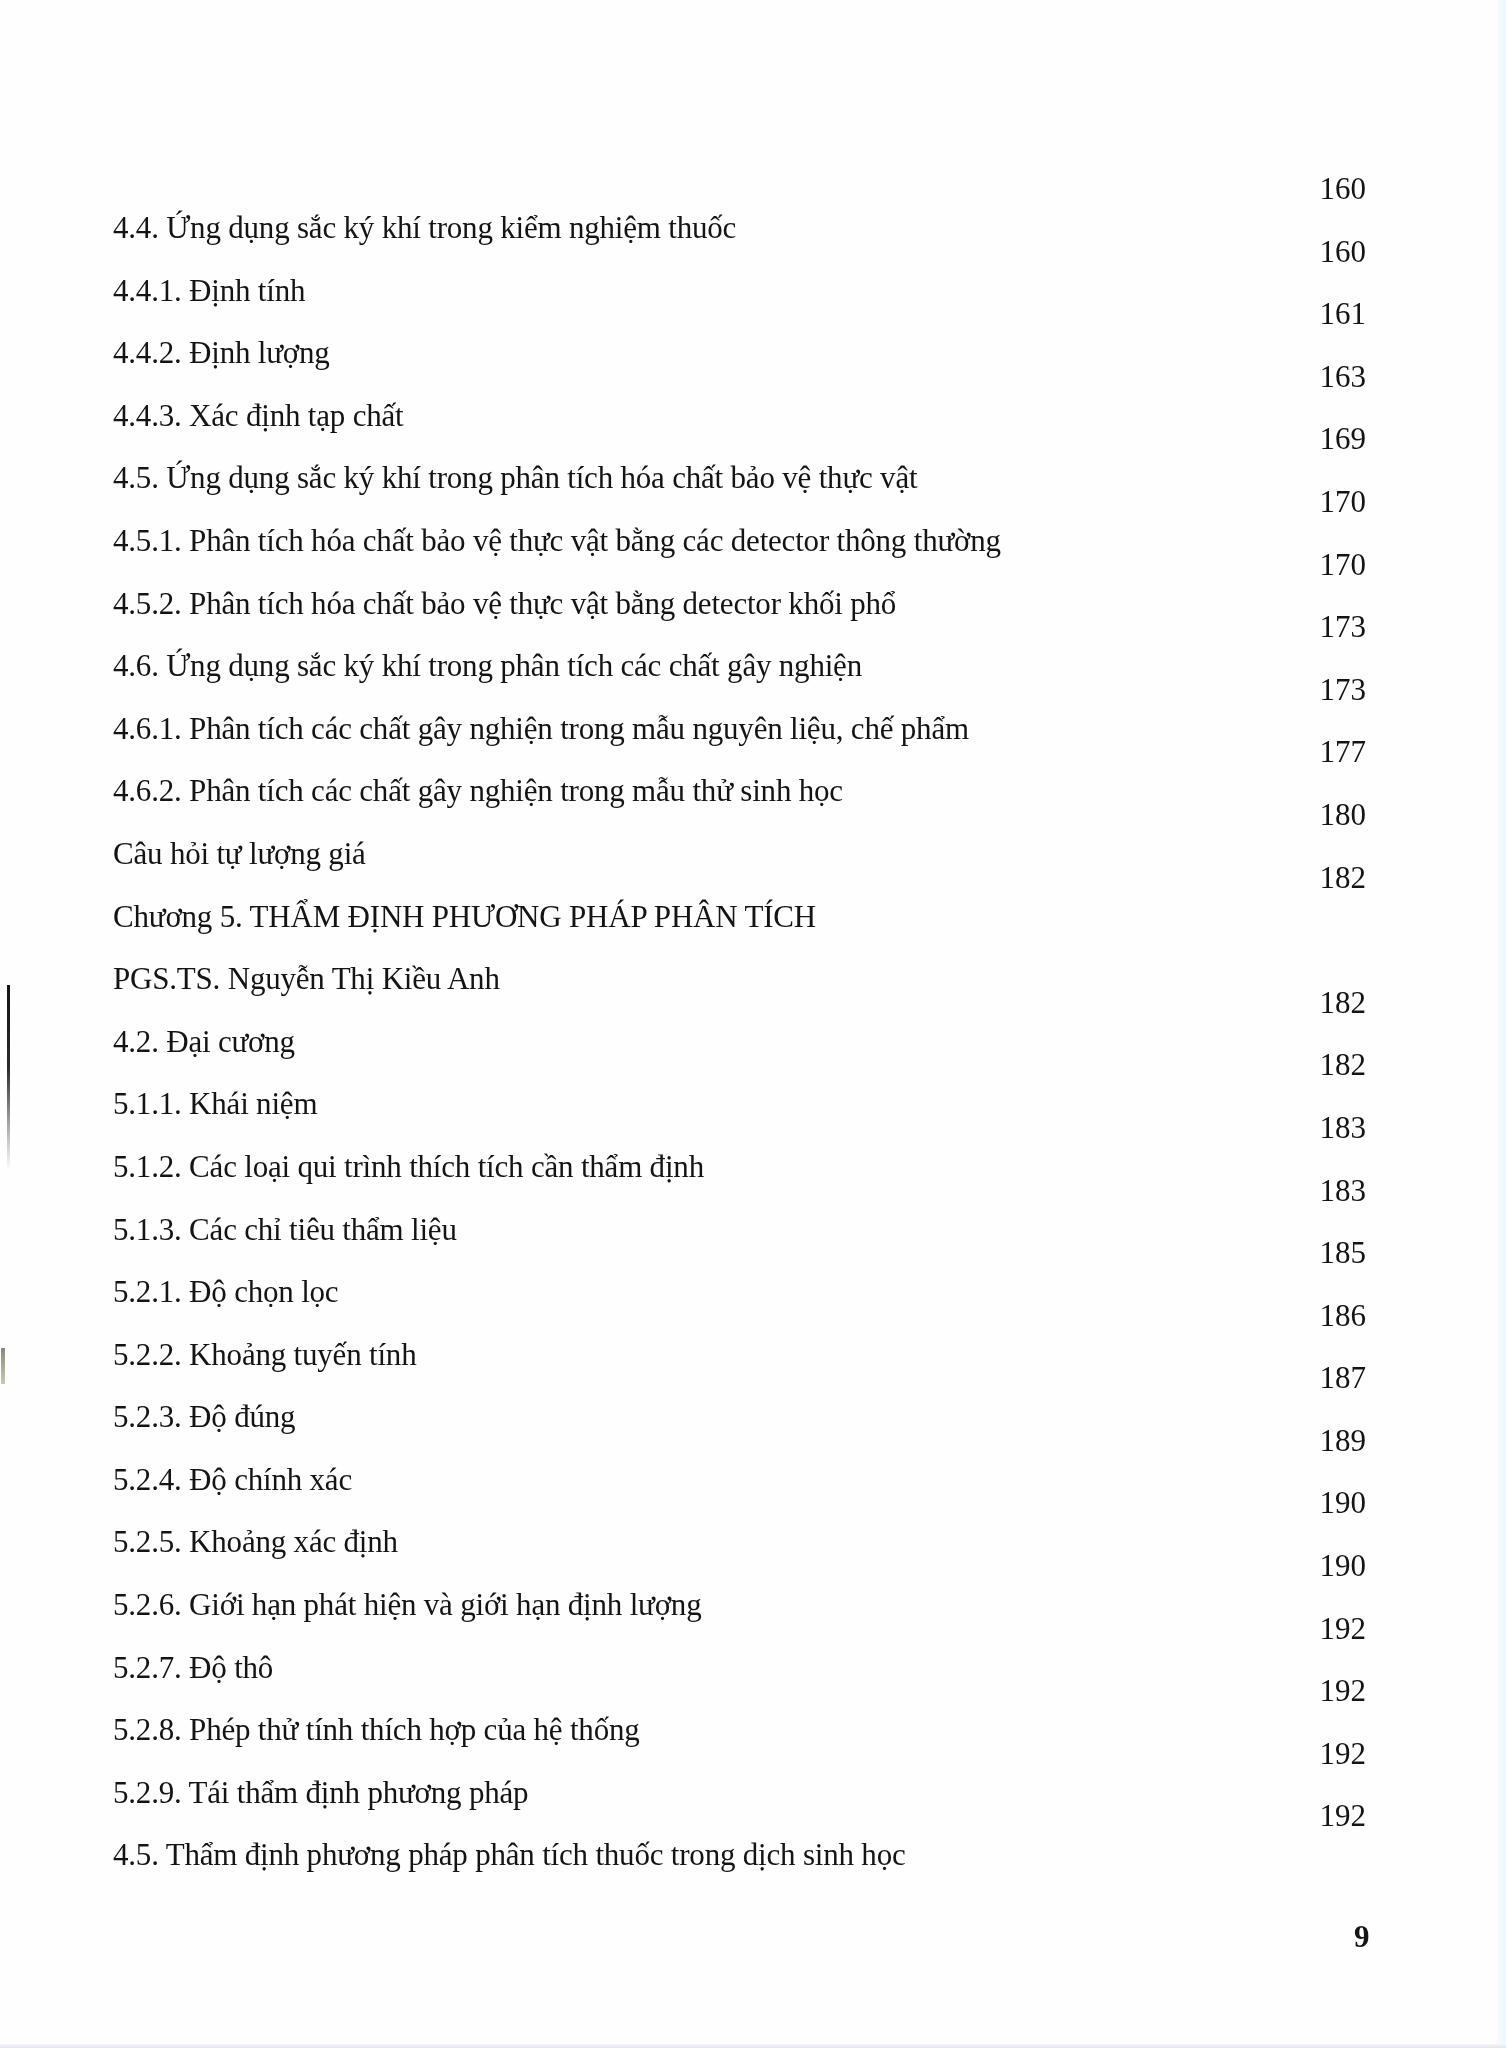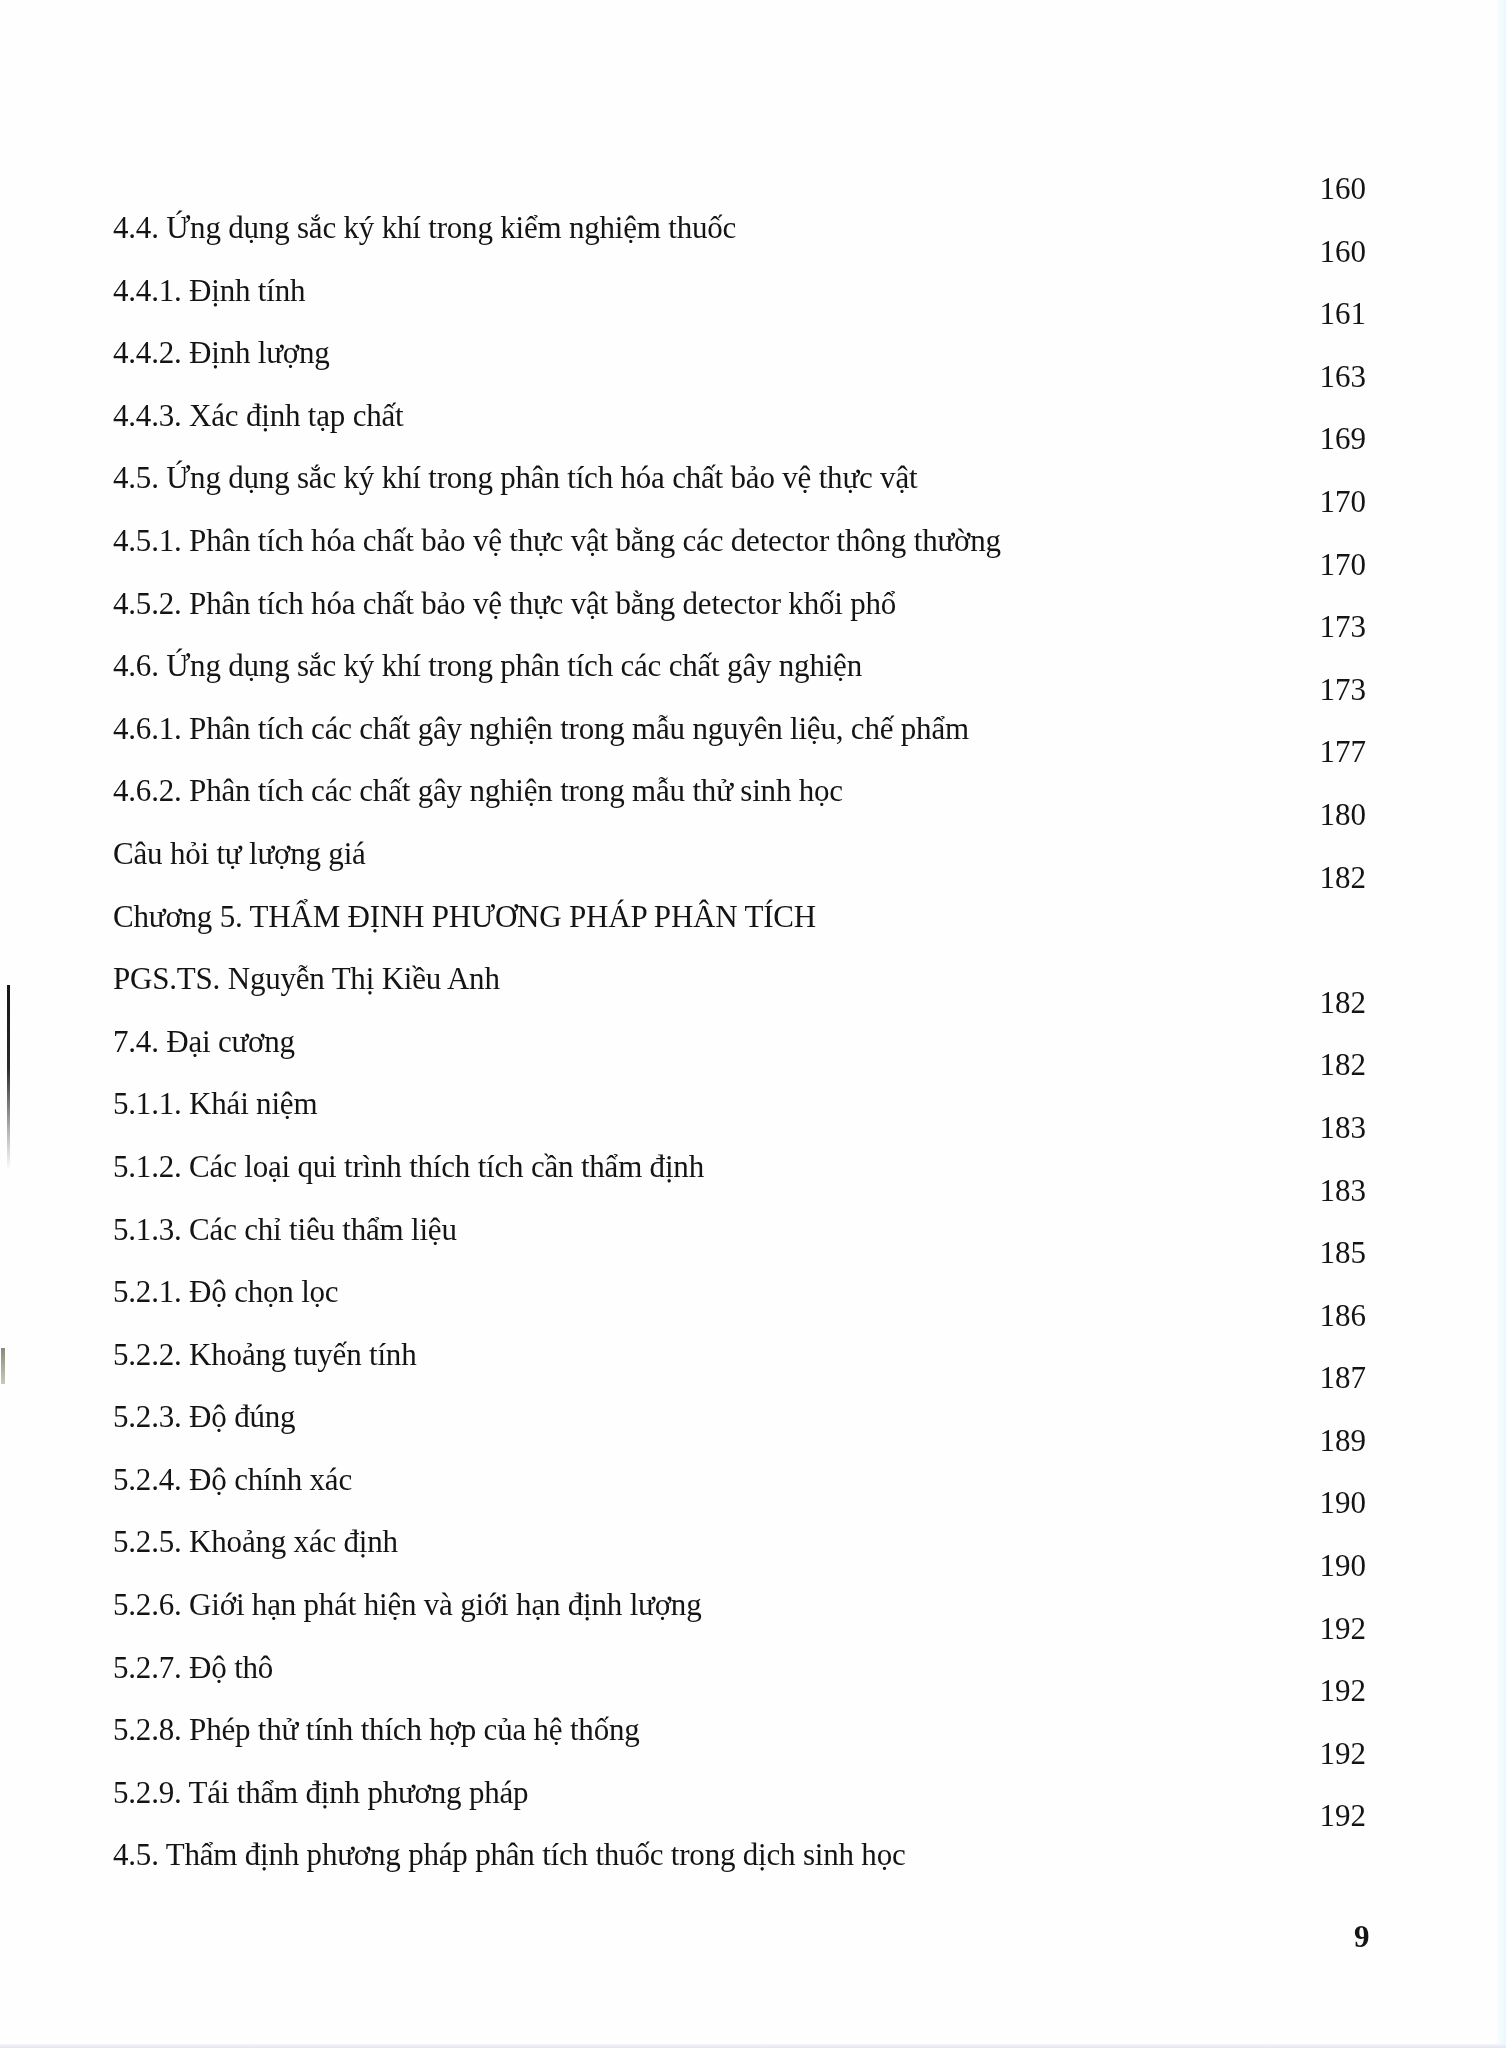--- a/index.html
+++ b/index.html
@@ -152,21 +152,21 @@
     </div>
     <div class="toc-row chapter">
       <span class="toc-title">Chương 5. THẨM ĐỊNH PHƯƠNG PHÁP PHÂN TÍCH</span>
       <span class="toc-page">182</span>
     </div>
     <div class="toc-row author">
       <span class="toc-title">PGS.TS. Nguyễn Thị Kiều Anh</span>
       <span class="toc-page"></span>
     </div>
     <div class="toc-row">
-      <span class="toc-title">7.4. Đại cương</span>
+      <span class="toc-title">4.2. Đại cương</span>
       <span class="toc-page">182</span>
     </div>
     <div class="toc-row">
       <span class="toc-title">5.1.1. Khái niệm</span>
       <span class="toc-page">182</span>
     </div>
     <div class="toc-row">
       <span class="toc-title">5.1.2. Các loại qui trình thích tích cần thẩm định</span>
       <span class="toc-page">183</span>
     </div>

